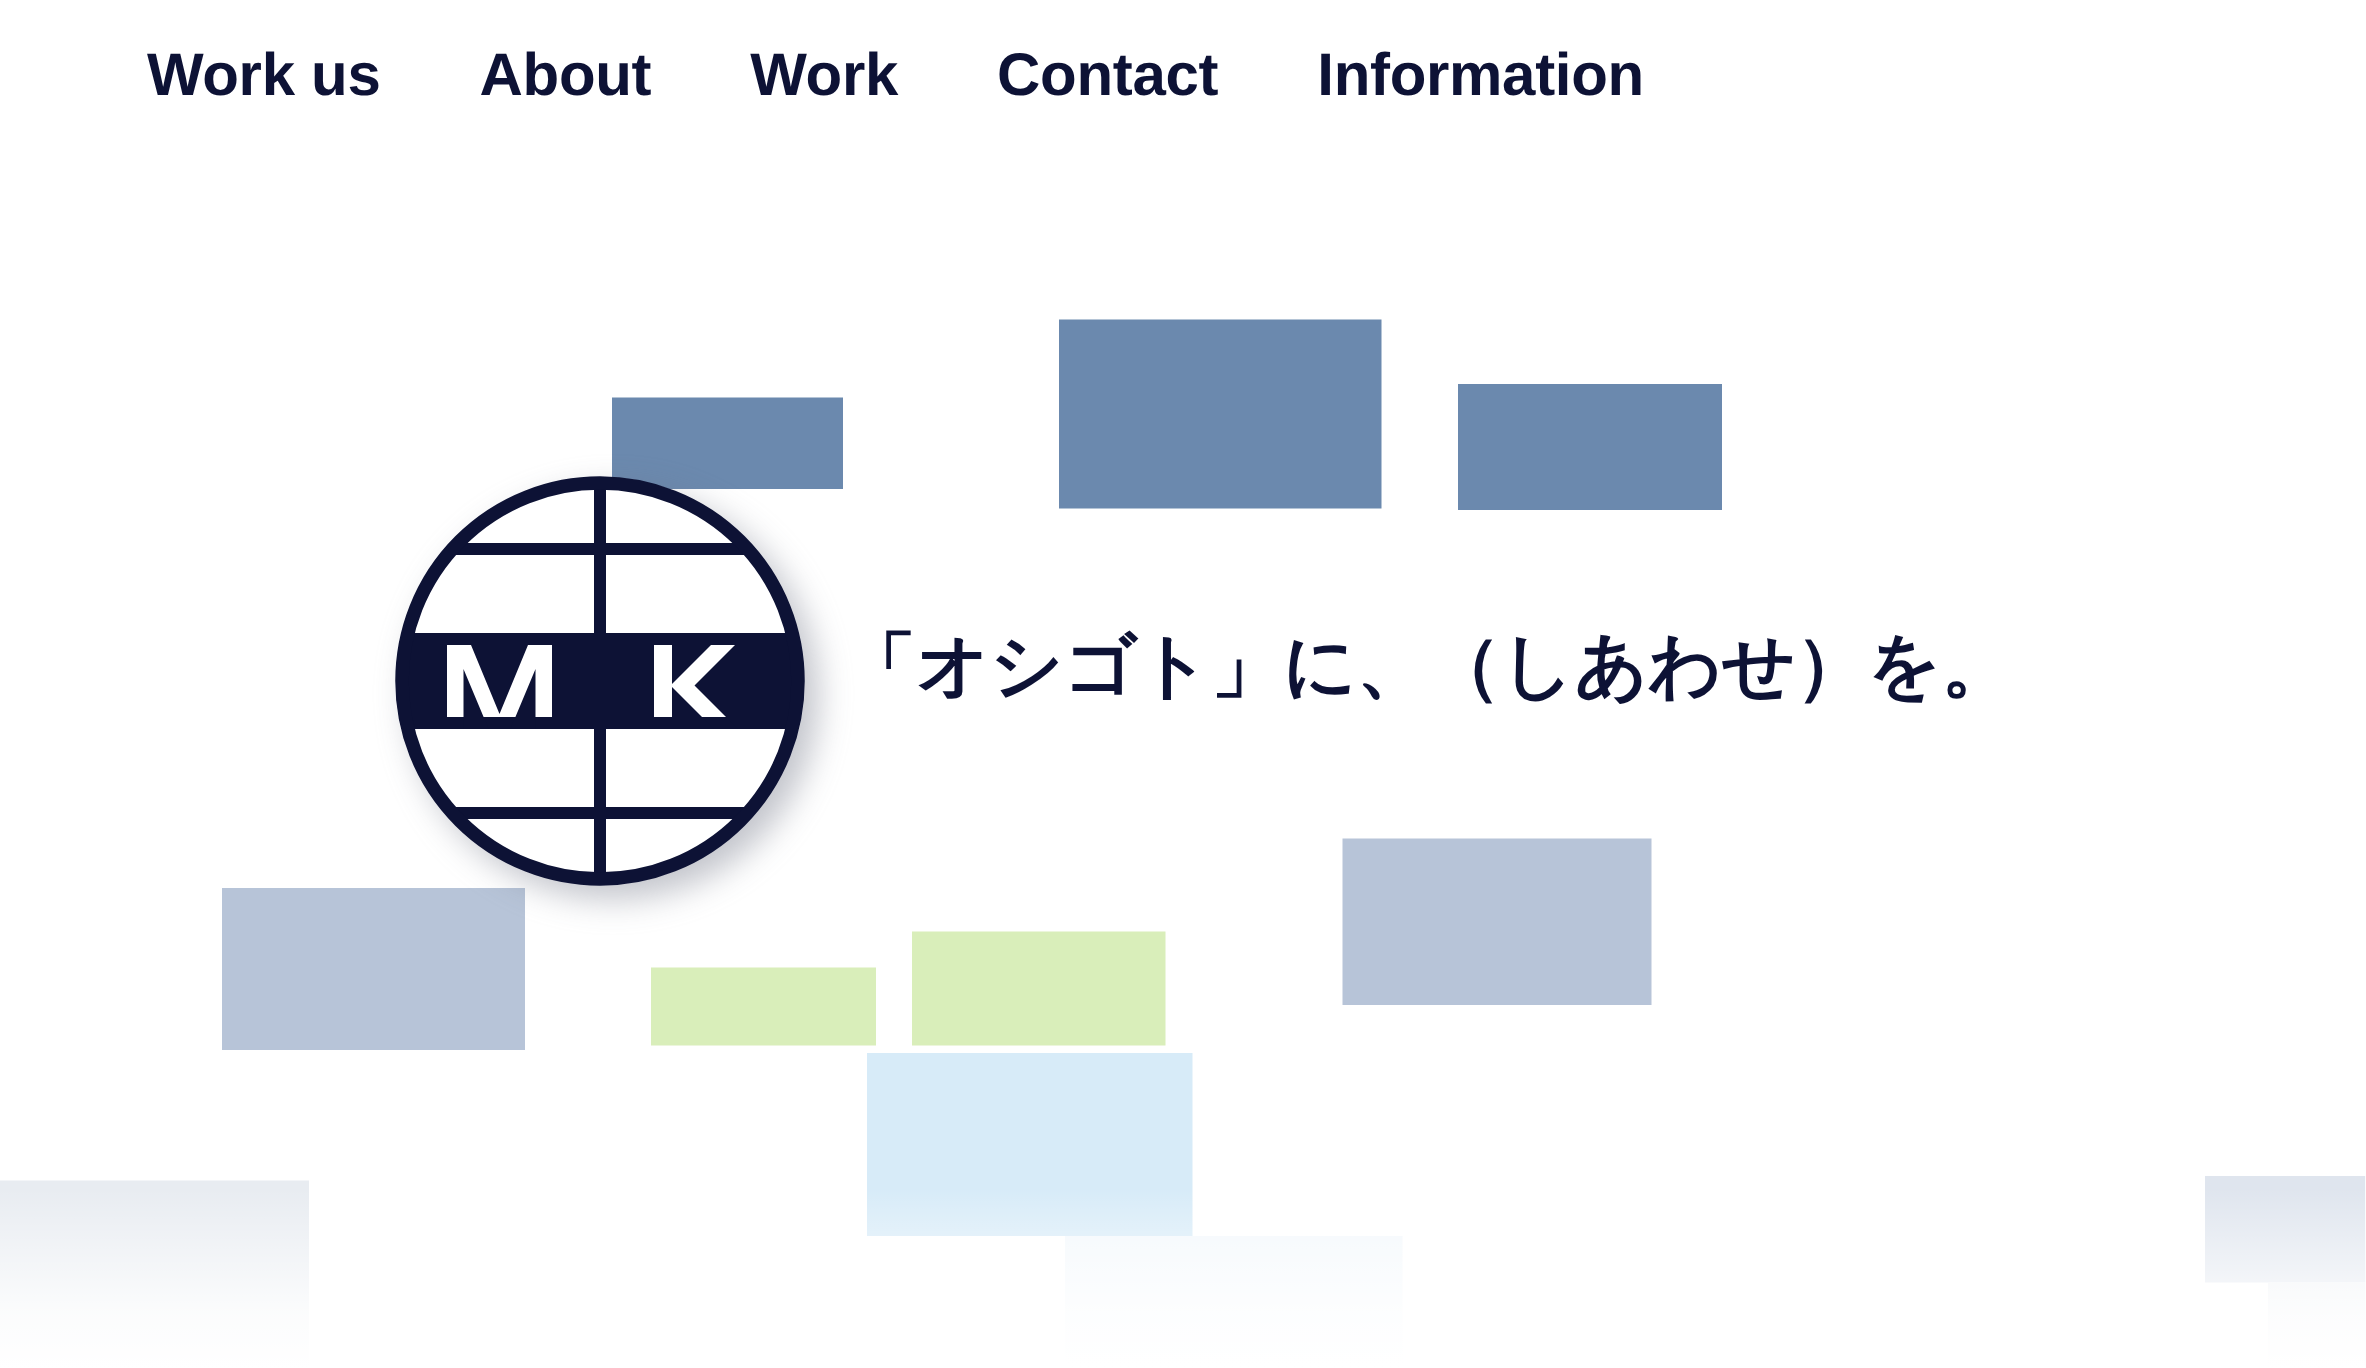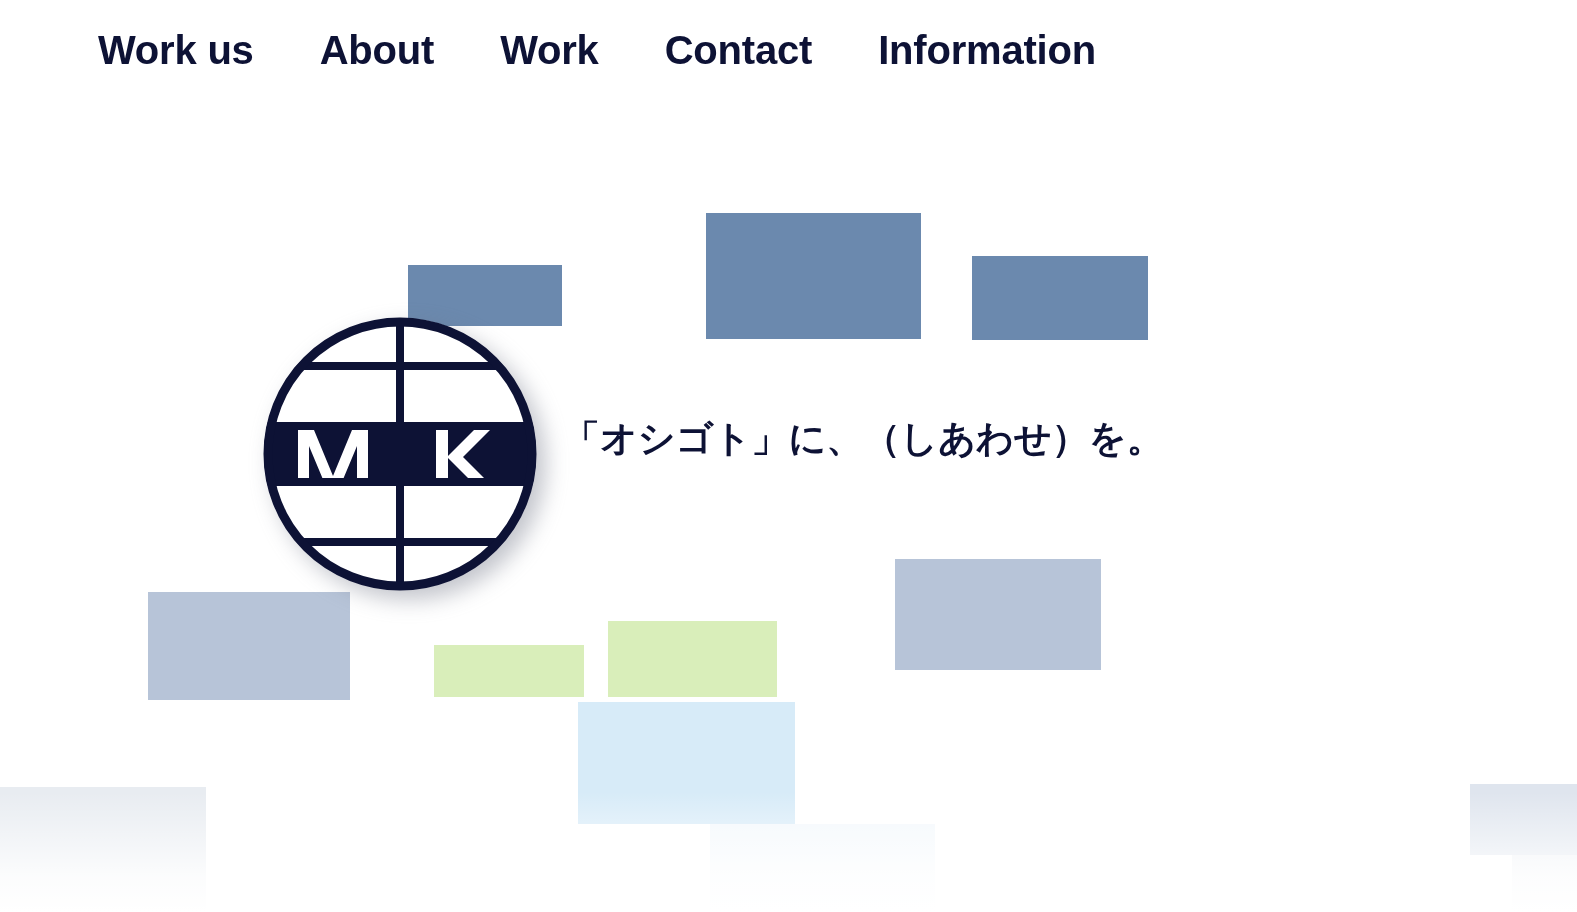--- a/index.html
+++ b/index.html
@@ -70,21 +70,21 @@
     height: 284px;
     pointer-events: auto;
     filter: drop-shadow(9px 9px 11px rgba(110,115,130,0.42));
   }
   #brand-logo svg { display: block; width: 284px; height: 284px; }
 
   #hero-tagline {
     position: absolute;
     left: 563px;
     top: 419px;
-    font-size: 37px;
+    font-size: 48px;
     font-weight: 700;
     color: #0d1235;
     line-height: 1.1;
     white-space: nowrap;
     letter-spacing: 0px;
     pointer-events: auto;
   }
 
   
   #bottom-fade {

